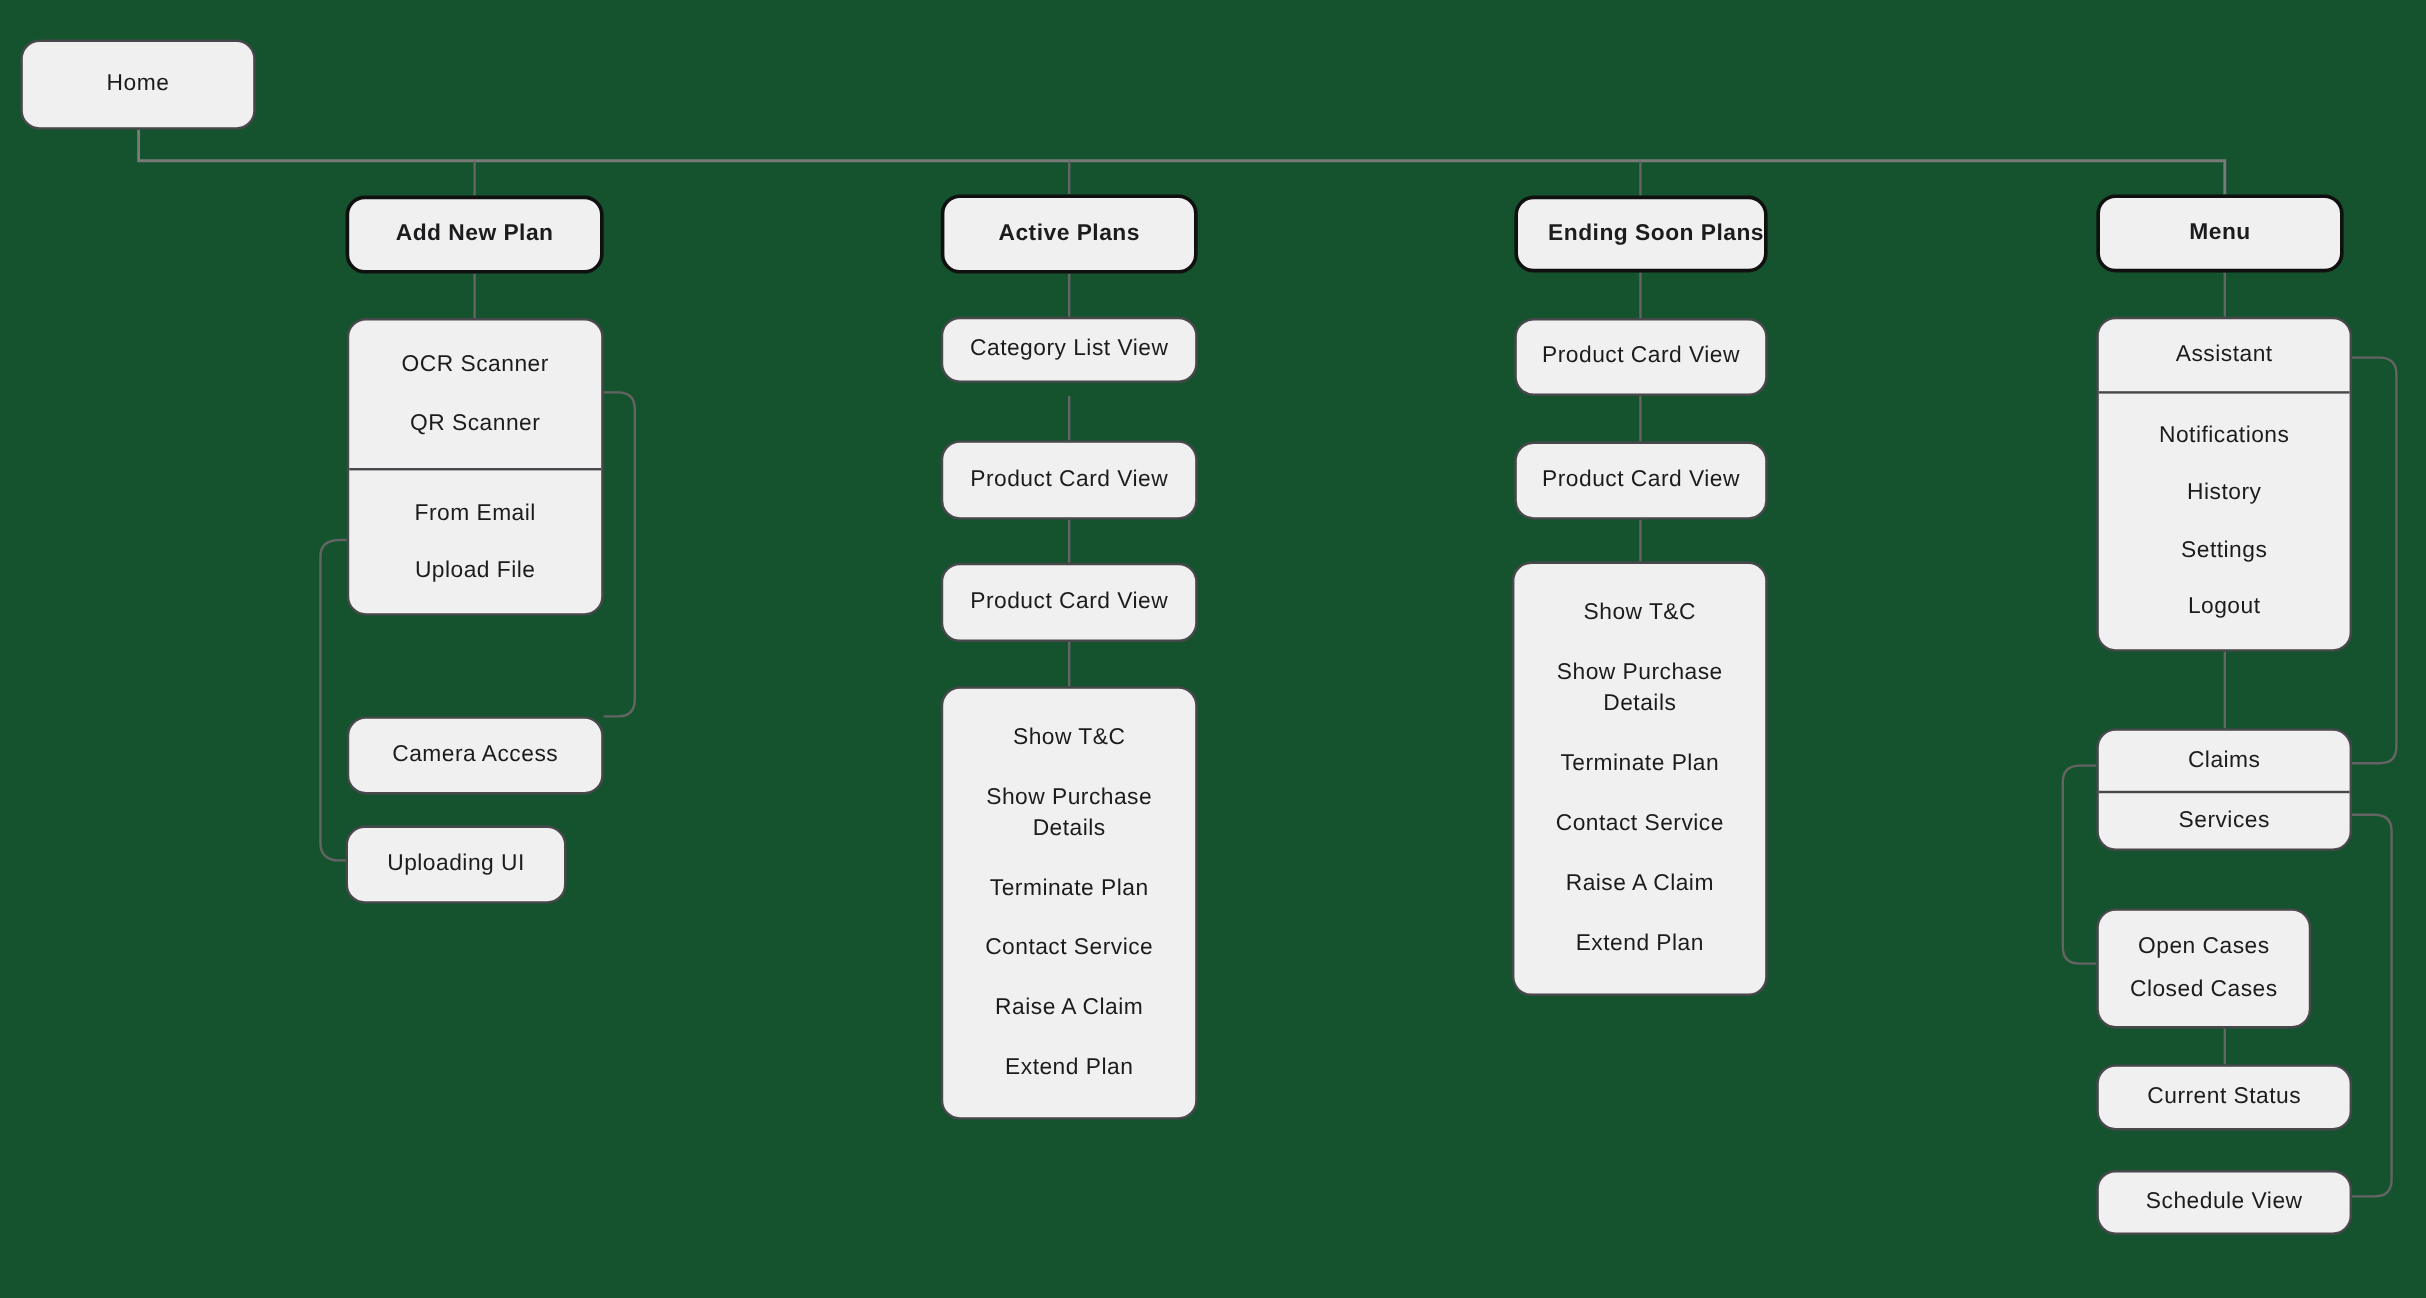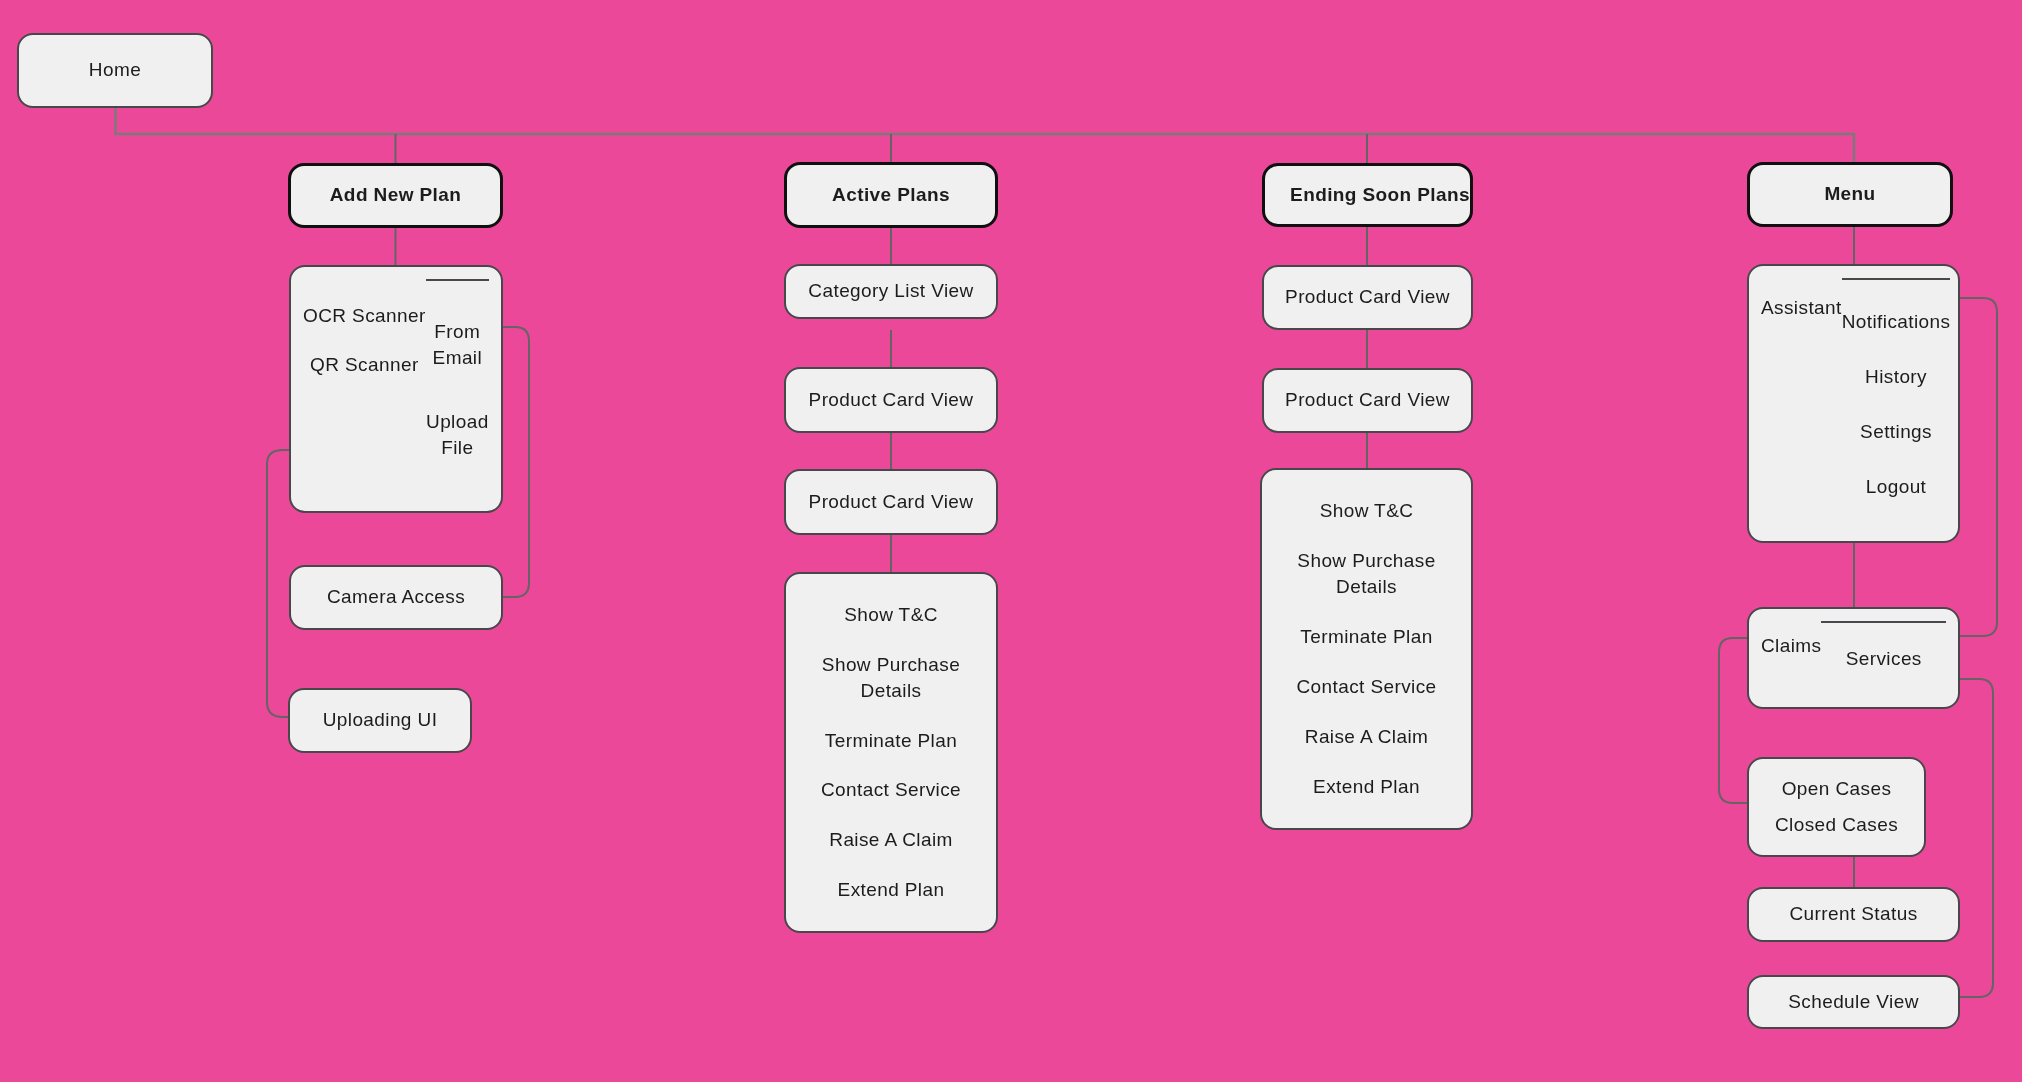--- a/index.html
+++ b/index.html
@@ -5,21 +5,21 @@
   html, body {
     margin: 0;
     padding: 0;
     background: #ffffff;
     font-family: "Liberation Sans", "DejaVu Sans", sans-serif;
   }
   .canvas {
     position: relative;
     width: 2022px;
     height: 1082px;
-    background: #ec4899;
+    background: #14532d;
     overflow: hidden;
   }
   svg.wires {
     position: absolute;
     left: 0;
     top: 0;
     z-index: 1;
   }
   .node {
     position: absolute;
@@ -35,24 +35,24 @@
     color: #1c1c1e;
     font-size: 19px;
     letter-spacing: 0.4px;
     line-height: 1.3;
   }
   .node.bold {
     border: 3.2px solid #101010;
     font-weight: 700;
   }
   .node.group {
-    flex-direction: row;
+    flex-direction: column;
     align-items: stretch;
     justify-content: flex-start;
-    padding: 12px;
+    padding: 0;
   }
   .group .cell {
     display: flex;
     flex-direction: column;
     justify-content: space-evenly;
     align-items: center;
   }
   .group .cell.divided {
     border-top: 2px solid #48484c;
   }
@@ -111,21 +111,21 @@
     <div class="cell" style="height:123px;">
       <span class="item">OCR Scanner</span>
       <span class="item">QR Scanner</span>
     </div>
     <div class="cell divided" style="flex:1;">
       <span class="item">From Email</span>
       <span class="item">Upload File</span>
     </div>
   </div>
 
-  <div class="node" style="left:289px; top:565px; width:214px; height:65px;">
+  <div class="node" style="left:289px; top:597px; width:214px; height:65px;">
     <span class="item">Camera Access</span>
   </div>
 
   <div class="node" style="left:288px; top:688px; width:184px; height:65px;">
     <span class="item">Uploading UI</span>
   </div>
 
   <div class="node bold" style="left:784px; top:162px; width:214px; height:66px;">
     <span class="item">Active Plans</span>
   </div>

